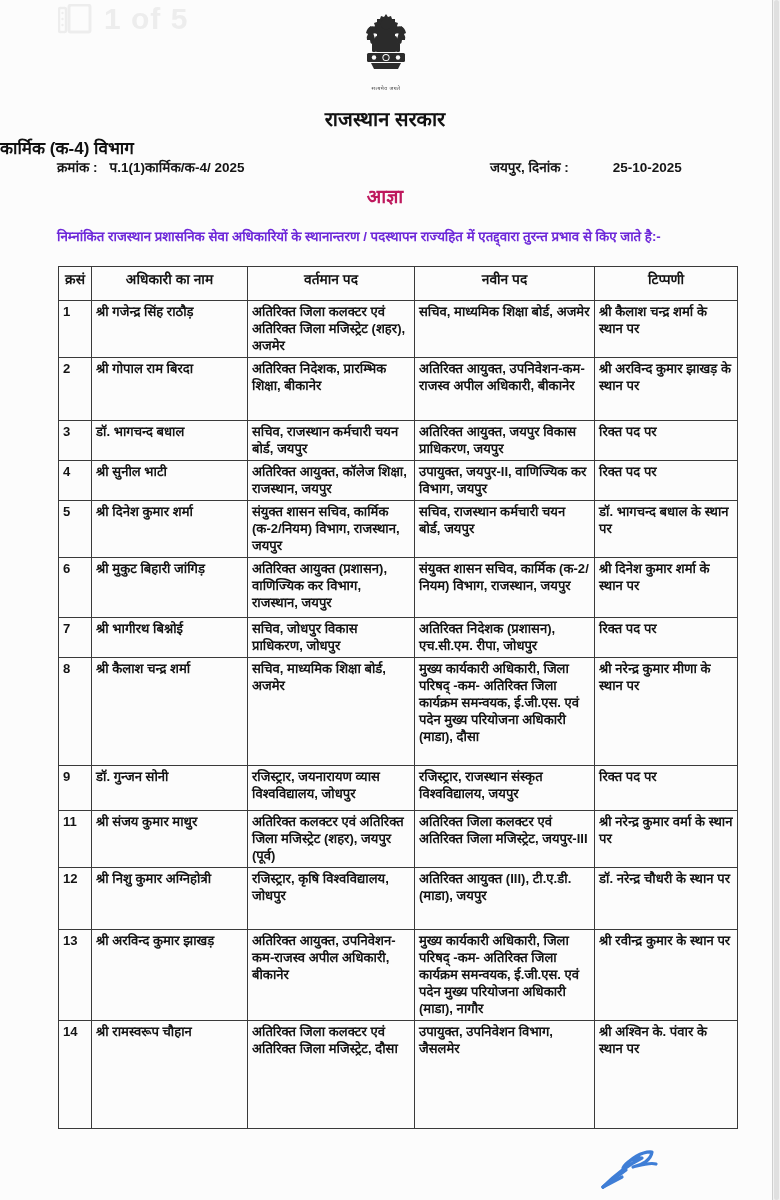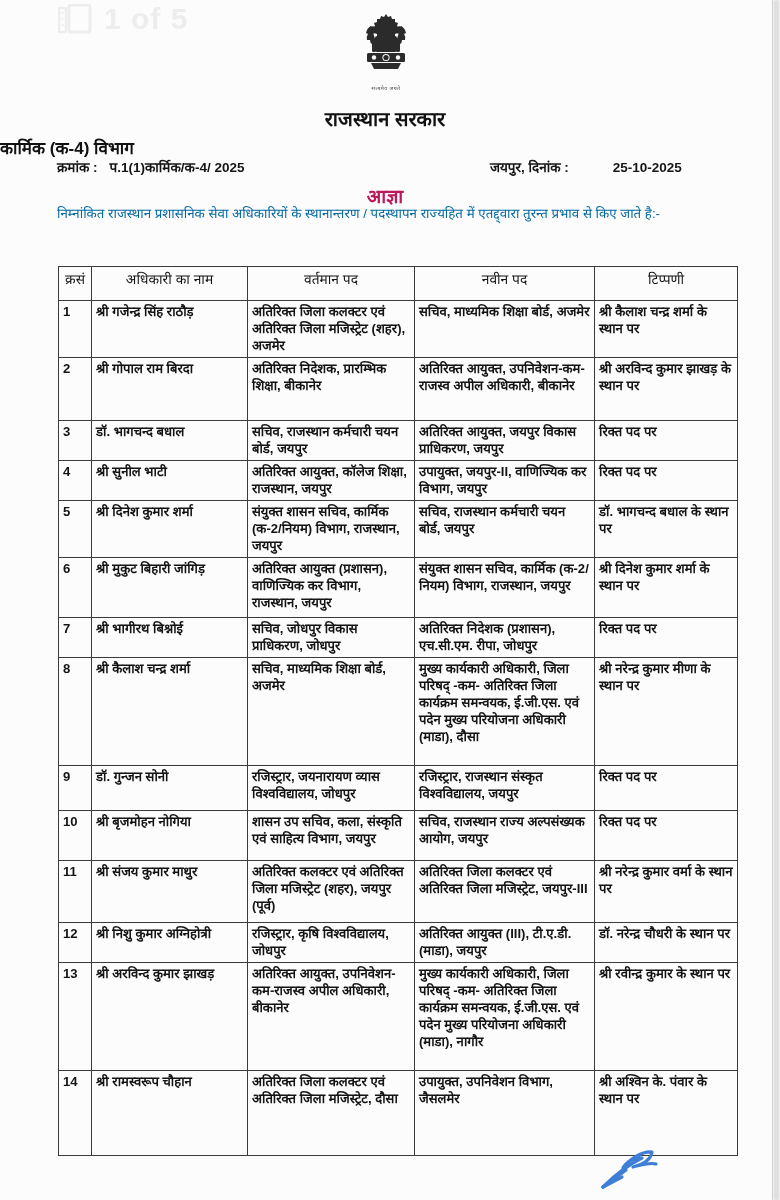--- a/index.html
+++ b/index.html
@@ -40,38 +40,38 @@
   .ref-left .ref-no { margin-left:12px; font-weight:600; }
   .ref-right { position:absolute; left:433px; top:0;text-align:center; }
   .ref-right .date { margin-left:44px; font-weight:600; }
 
   .order-title {
     position:absolute; left:0; right:10px; top:183px;
     text-align:center; font-size:19px; font-weight:700; color:#be185d;
   }
 
   .intro {
-    position:absolute; left:57px; top:205px; width:672px;
-    font-size:13.3px; font-weight:400; color:#0369a1; line-height:1.3;
+    position:absolute; left:57px; top:228px; width:672px;
+    font-size:13.3px; font-weight:700; color:#6d28d9; line-height:1.3;
   }
 
   
   table.transfer {
     position:absolute; left:58px; top:266px; width:679px;
     border-collapse:collapse; table-layout:fixed;
   }
   table.transfer th, table.transfer td {
     border:1.4px solid #3a3a3a;
     vertical-align:top;
     padding:2px 4px 3px 4px;
     font-size:13.1px; line-height:1.3; font-weight:600; color:#141414;
     overflow:hidden;
   }
   table.transfer th {
-    text-align:center; font-weight:400; font-size:13.8px;
+    text-align:center; font-weight:700; font-size:13.8px;
     height:34px; padding-top:4px;
   }
   tbody tr:nth-child(1)  { height:57px; }
   tbody tr:nth-child(2)  { height:63px; }
   tbody tr:nth-child(3)  { height:38px; }
   tbody tr:nth-child(4)  { height:38px; }
   tbody tr:nth-child(5)  { height:56px; }
   tbody tr:nth-child(6)  { height:60px; }
   tbody tr:nth-child(7)  { height:38px; }
   tbody tr:nth-child(8)  { height:108px; }
@@ -232,27 +232,20 @@
           <td>श्री नरेन्द्र कुमार मीणा के स्थान पर</td>
         </tr>
         <tr>
           <td>9</td>
           <td>डॉ. गुन्जन सोनी</td>
           <td>रजिस्ट्रार, जयनारायण व्यास विश्वविद्यालय, जोधपुर</td>
           <td>रजिस्ट्रार, राजस्थान संस्कृत विश्वविद्यालय, जयपुर</td>
           <td>रिक्त पद पर</td>
         </tr>
         <tr>
-          <td>10</td>
-          <td>श्री बृजमोहन नोगिया</td>
-          <td>शासन उप सचिव, कला, संस्कृति एवं साहित्य विभाग, जयपुर</td>
-          <td>सचिव, राजस्थान राज्य अल्पसंख्यक आयोग, जयपुर</td>
-          <td>रिक्त पद पर</td>
-        </tr>
-        <tr>
           <td>11</td>
           <td>श्री संजय कुमार माथुर</td>
           <td>अतिरिक्त कलक्टर एवं अतिरिक्त जिला मजिस्ट्रेट (शहर), जयपुर (पूर्व)</td>
           <td>अतिरिक्त जिला कलक्टर एवं अतिरिक्त जिला मजिस्ट्रेट, जयपुर-III</td>
           <td>श्री नरेन्द्र कुमार वर्मा के स्थान पर</td>
         </tr>
         <tr>
           <td>12</td>
           <td>श्री निशु कुमार अग्निहोत्री</td>
           <td>रजिस्ट्रार, कृषि विश्वविद्यालय, जोधपुर</td>

